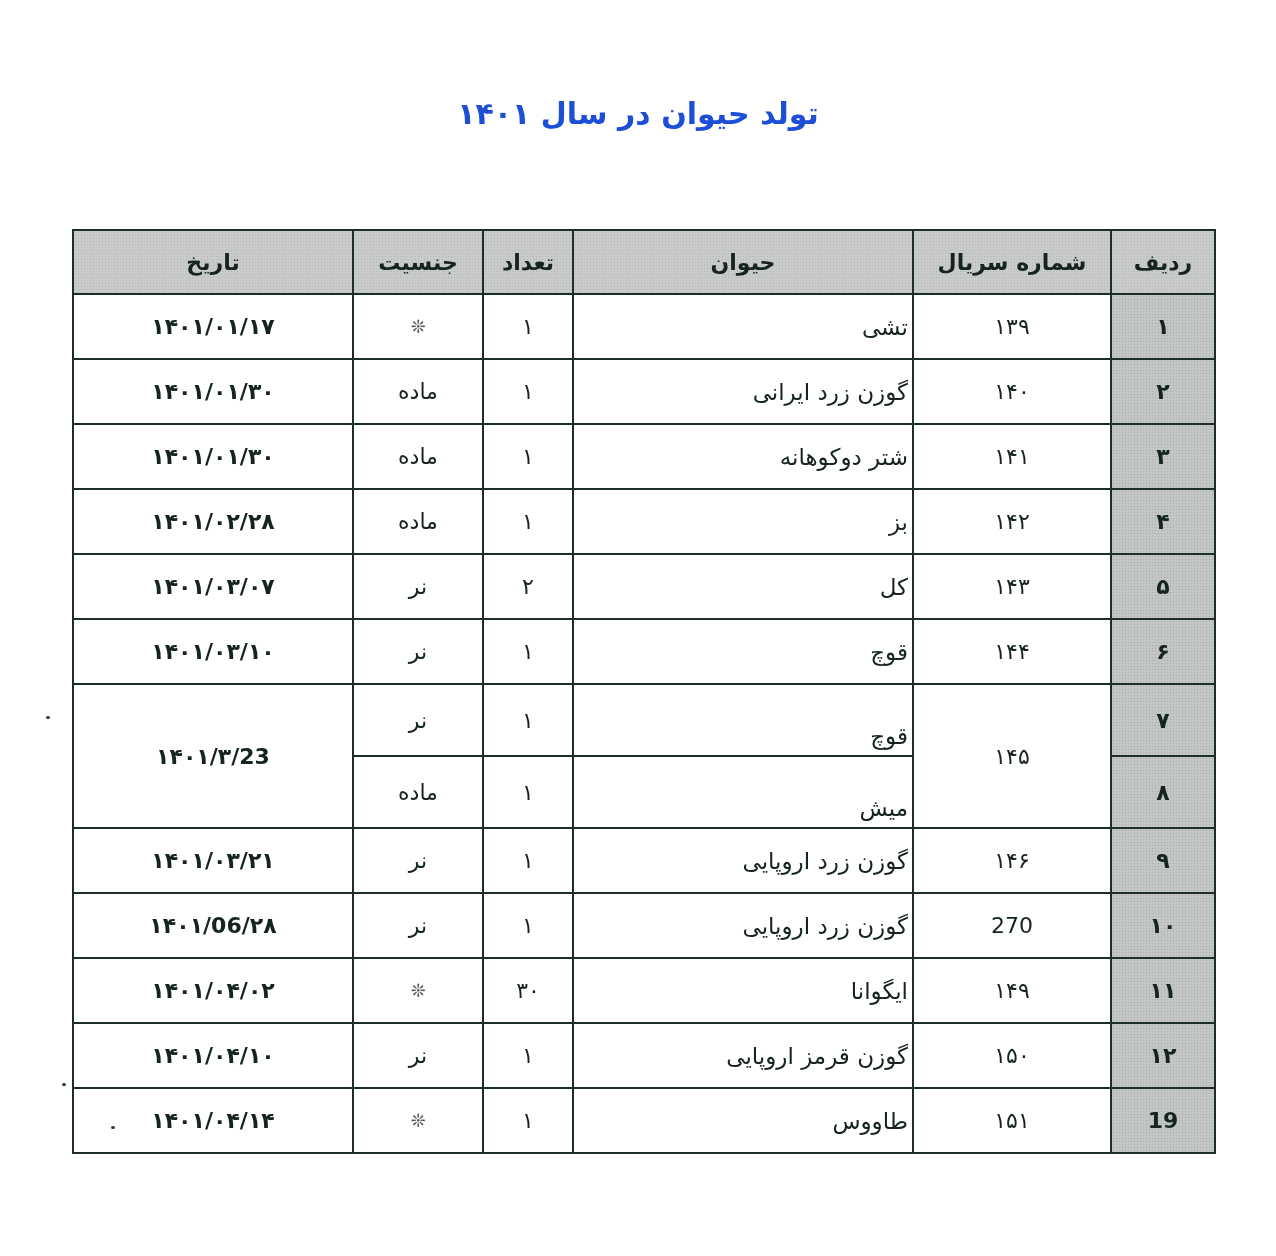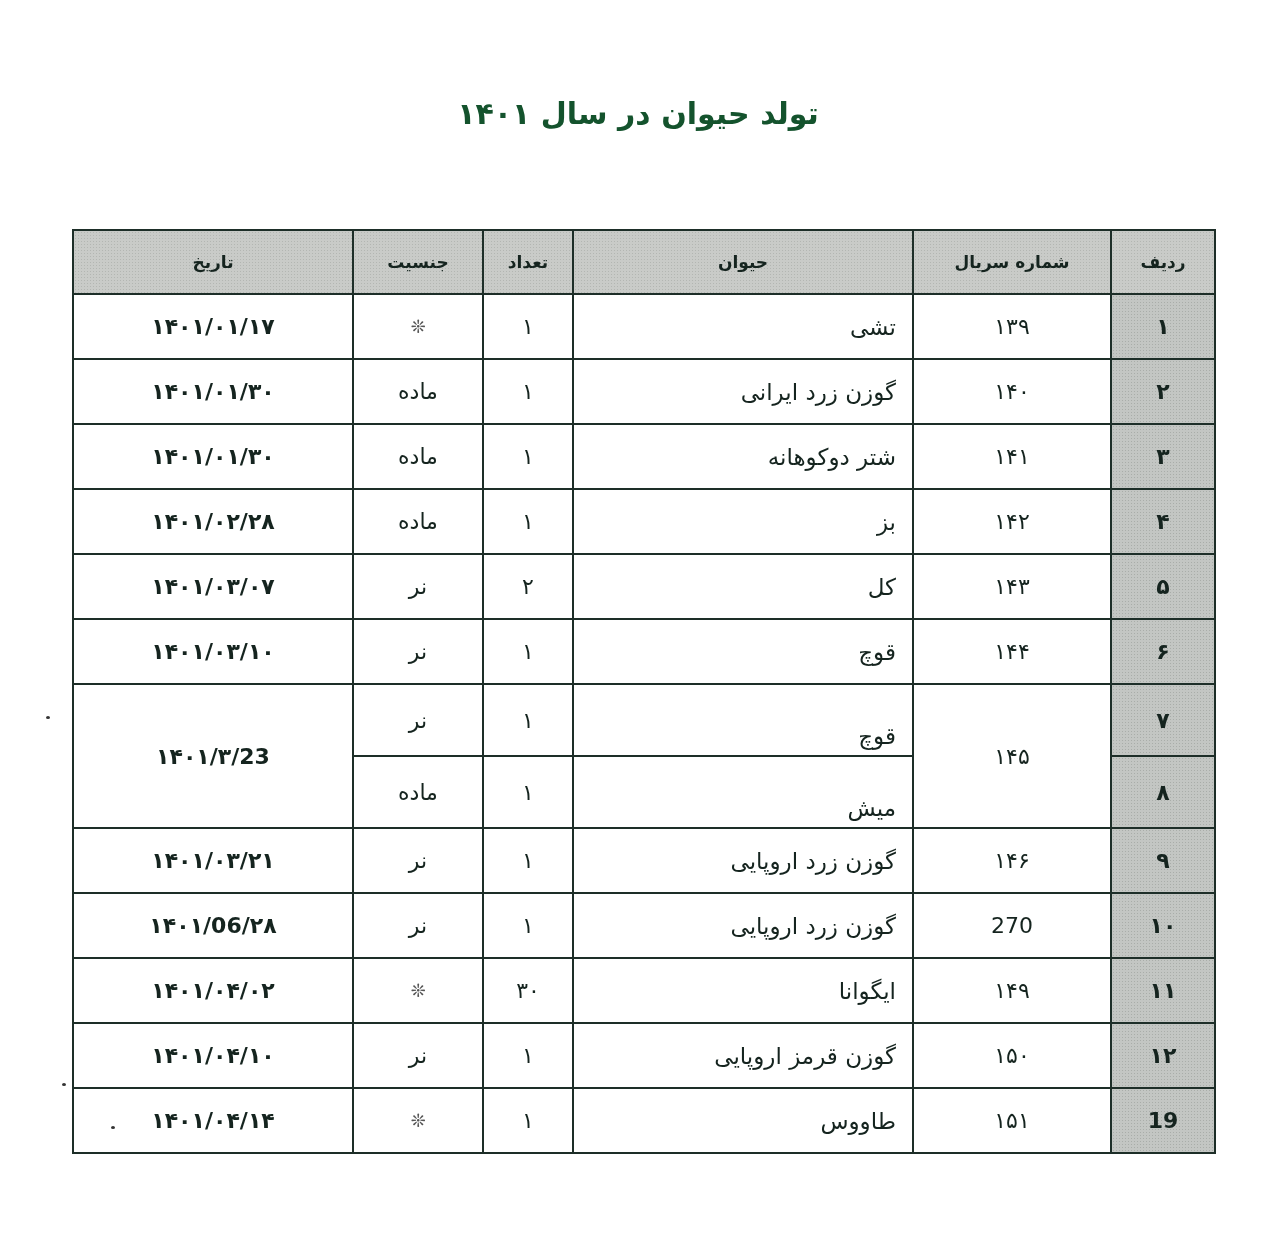--- a/index.html
+++ b/index.html
@@ -2,48 +2,48 @@
 <html><head>
 <meta charset="utf-8">
 <style>
   html, body { margin: 0; padding: 0; background: #ffffff; }
   body {
     width: 1276px; height: 1256px; position: relative; overflow: hidden;
     font-family: "DejaVu Sans", sans-serif; color: #15241f;
   }
   .title {
     position: absolute; top: 96px; left: 0; width: 1276px; text-align: center;
-    font-size: 30px; font-weight: bold; direction: rtl; color: #14532d;
+    font-size: 30px; font-weight: bold; direction: rtl; color: #1d4ed8;
   }
   .table-wrap {
     position: absolute; top: 229px; left: 72px;
     width: 1142px;
   }
   table {
     border-collapse: collapse; direction: rtl; width: 1142px;
     table-layout: fixed;
   }
   th, td {
     border: 2px solid #1d2e28; text-align: center; vertical-align: middle;
     font-size: 22px; padding: 0;
   }
   th {
-    height: 62px; font-weight: bold; font-size: 17px;
+    height: 62px; font-weight: bold; font-size: 22px;
     background: #c9cbc8;
     background-image: radial-gradient(#b3b6b2 0.7px, transparent 0.8px);
     background-size: 3px 3px;
   }
   td { height: 63px; background: #ffffff; }
   td.row-num {
     background: #c3c6c3;
     background-image: radial-gradient(#a9ada9 0.7px, transparent 0.8px);
     background-size: 3px 3px;
     font-weight: bold;
   }
-  td.animal { text-align: right; padding-right: 16px; font-size: 23px; margin-top: 36px; }
+  td.animal { text-align: right; padding-right: 4px; font-size: 23px; margin-top: 36px; }
   td.date { font-weight: bold; letter-spacing: 1px; }
   td.count, td.serial { font-size: 22px; }
   .sub-row td { height: 64px; }
   .half td.animal { vertical-align: bottom; padding-bottom: 6px; }
   .star { color: #555; font-size: 18px; }
   .speck { position: absolute; width: 4px; height: 3px; background: #333; border-radius: 50%; }
 </style>
 </head>
 <body>
 

